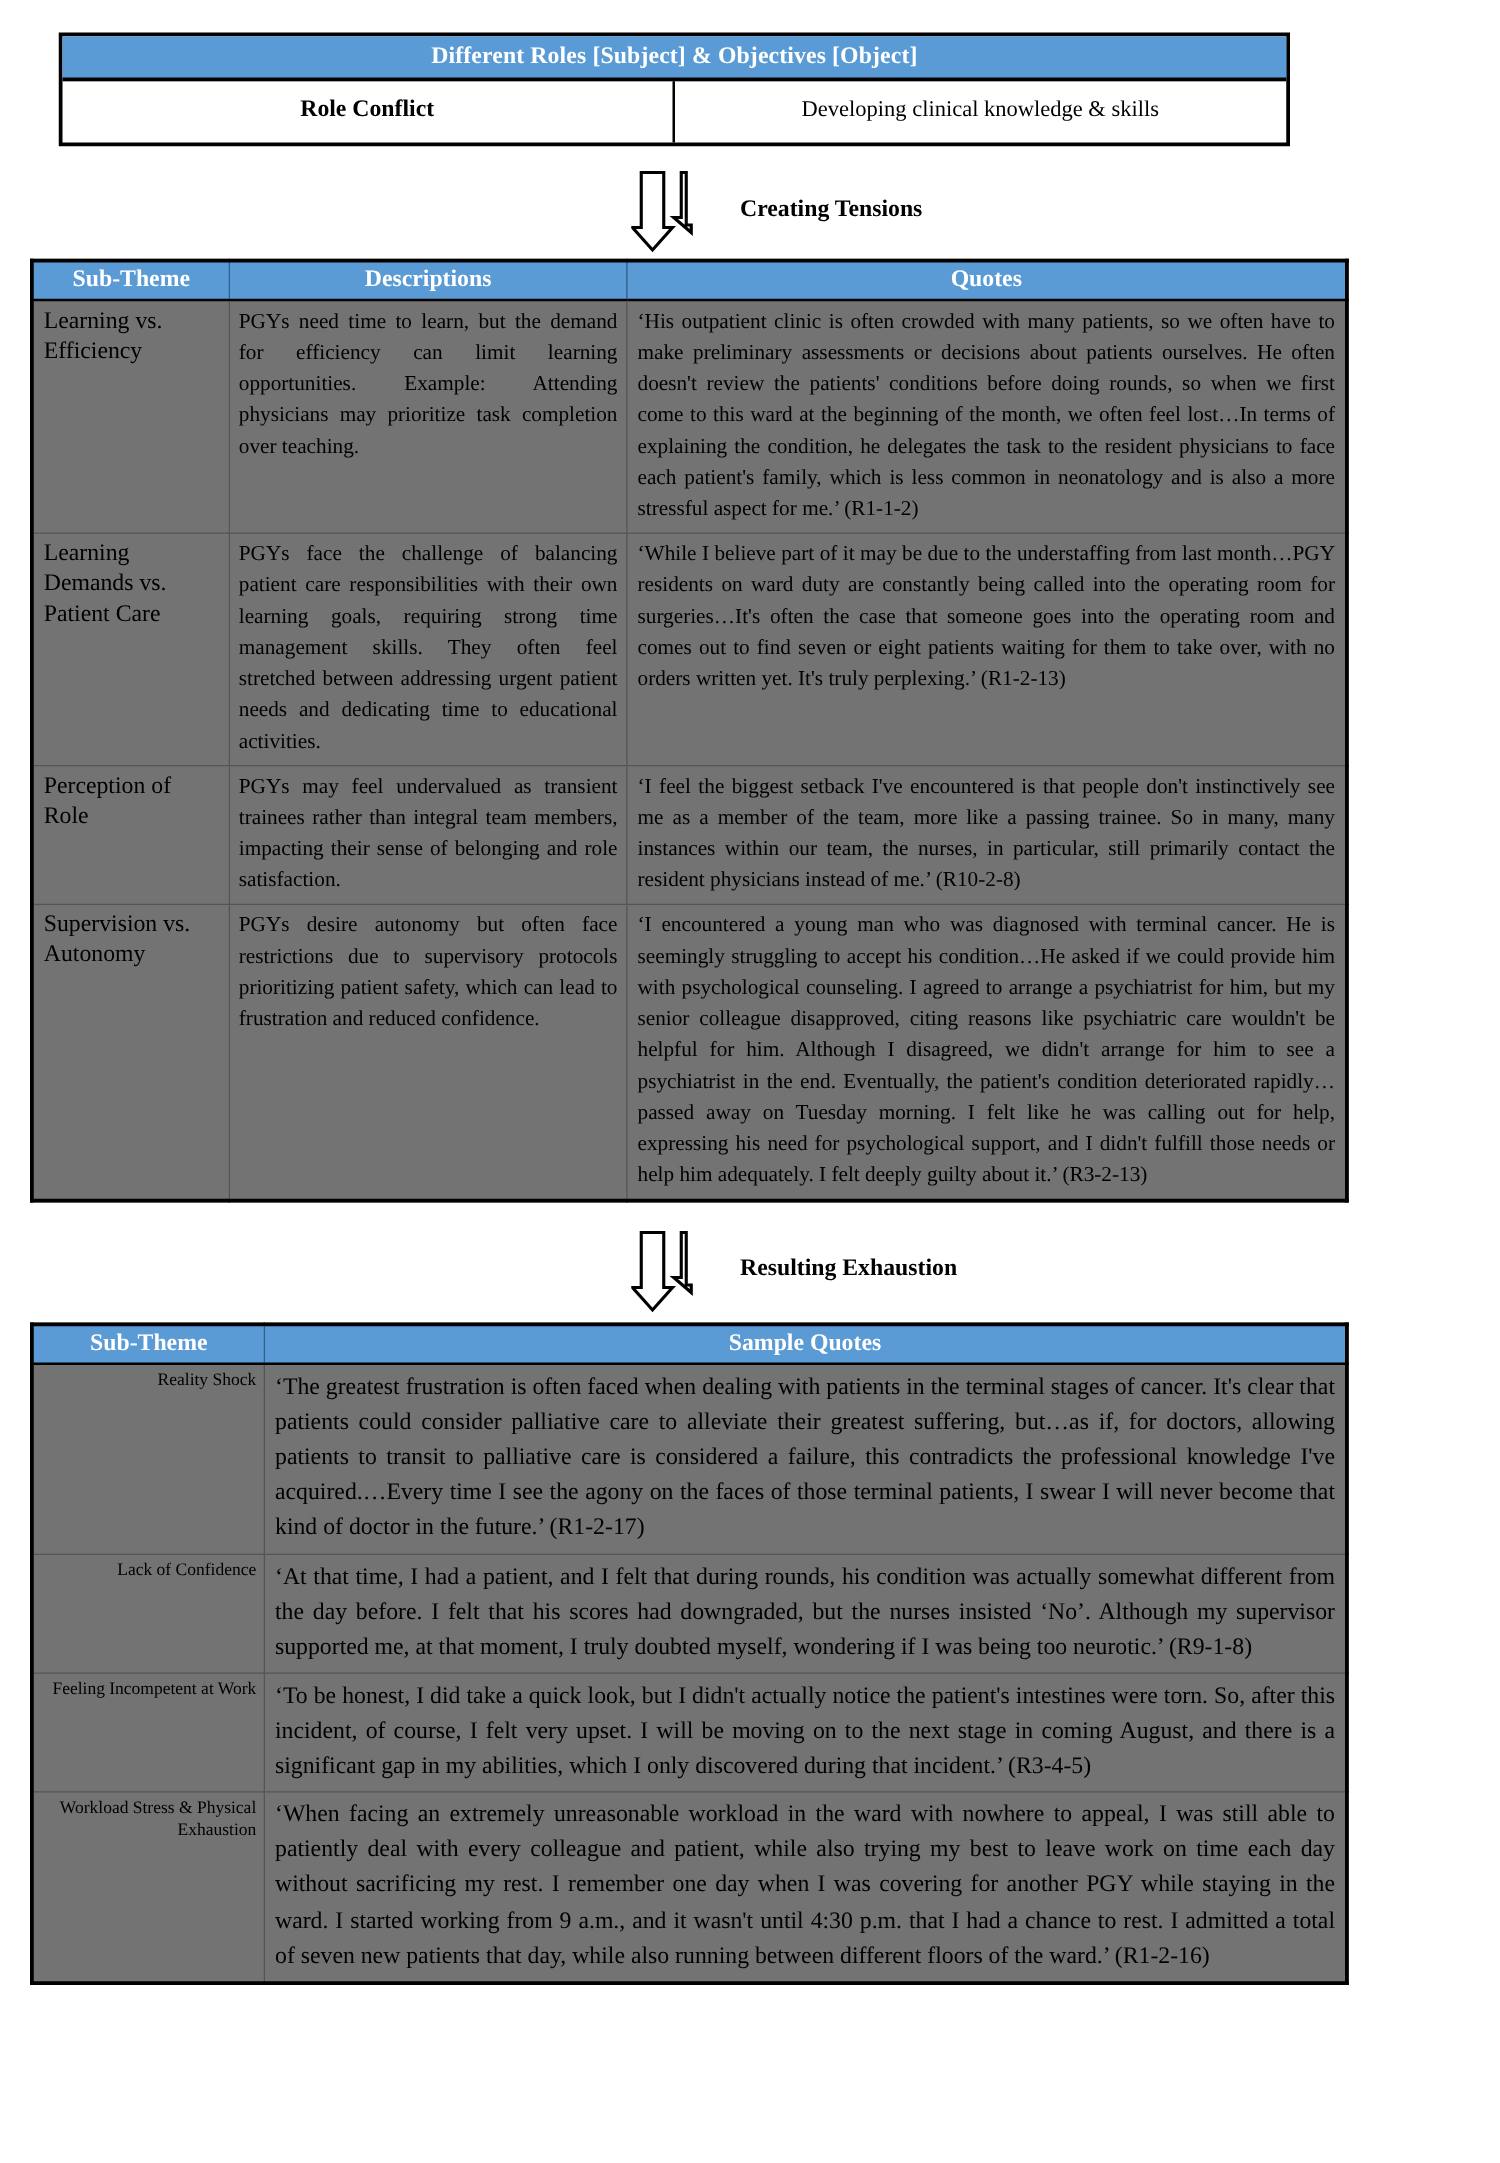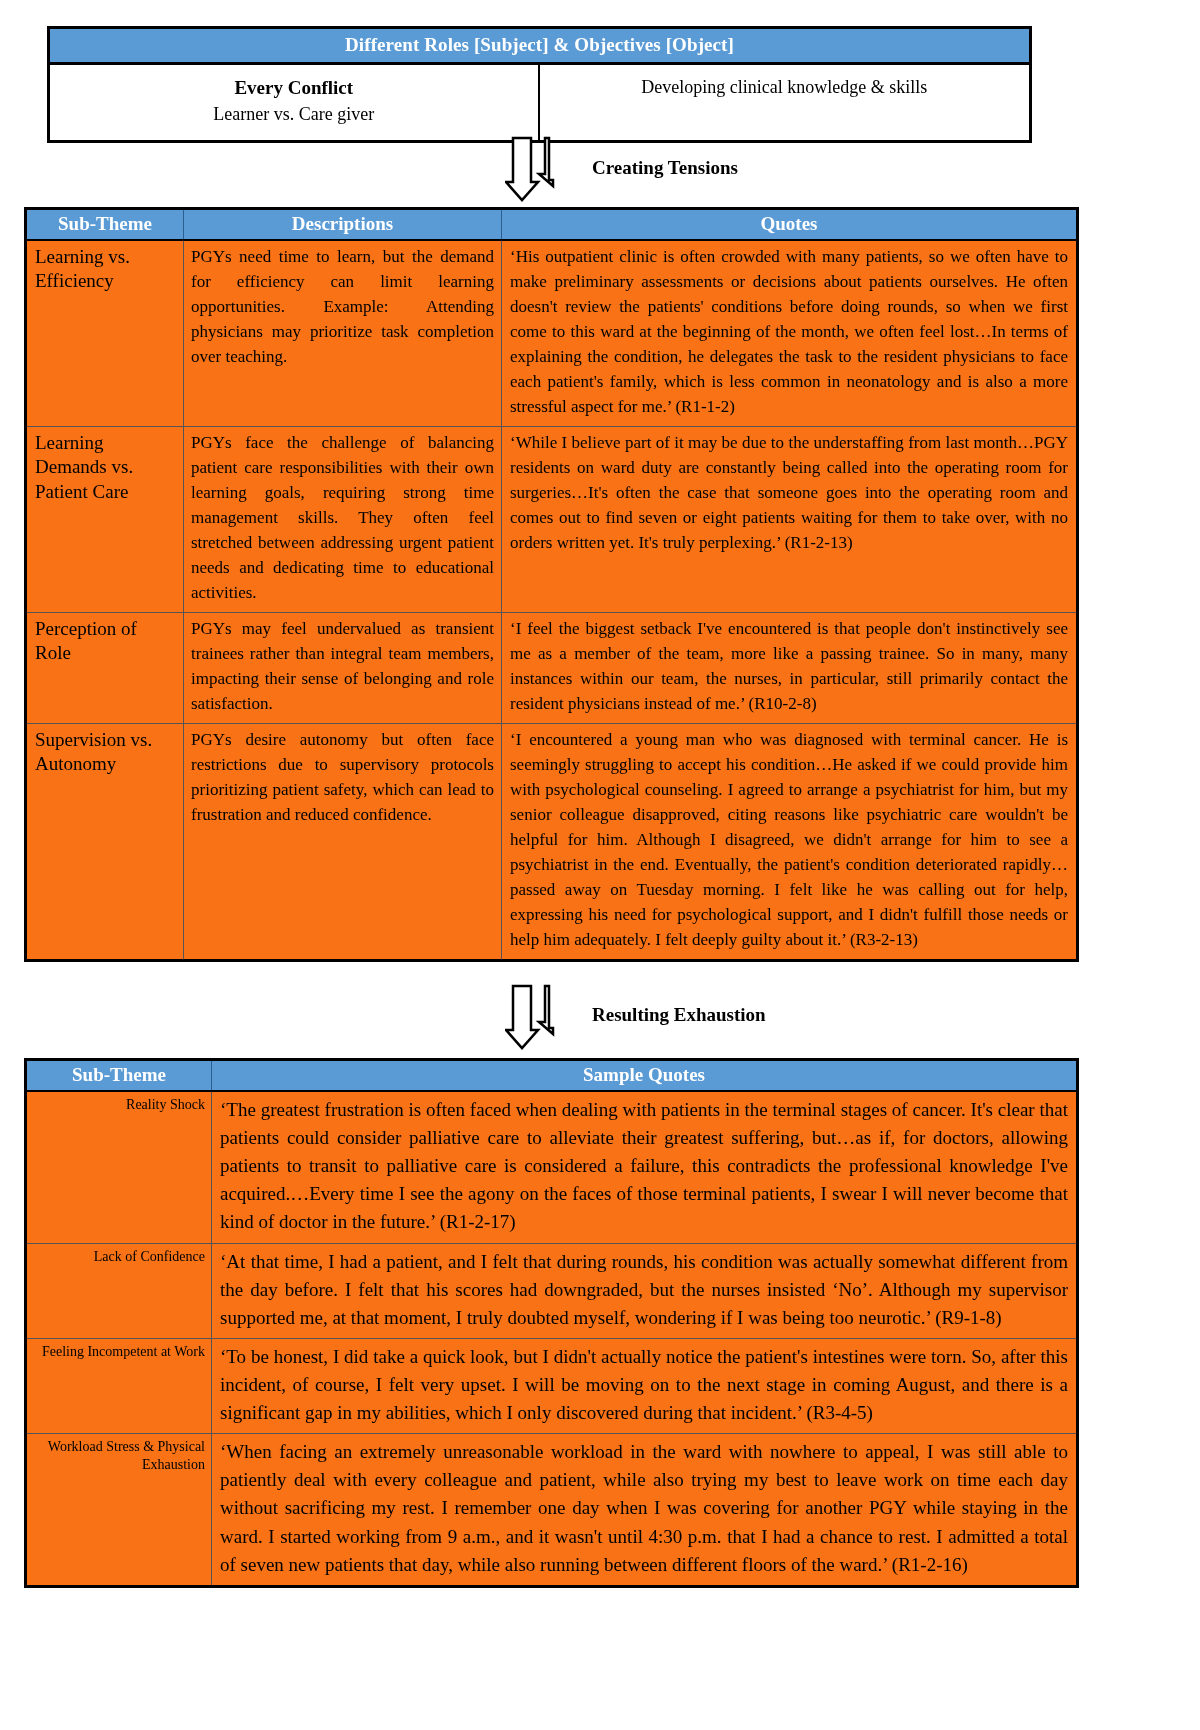--- a/index.html
+++ b/index.html
@@ -78,21 +78,21 @@
     font-size: 19px;
     white-space: nowrap;
     text-align: right;
   }
 
   
   .tbl {
     position: absolute;
     border: 3px solid #000;
     box-sizing: border-box;
-    background: #f97316;
+    background: #737373;
     border-collapse: collapse;
     table-layout: fixed;
   }
   table.tbl td, table.tbl th {
     border: 1px solid #555;
     vertical-align: top;
     box-sizing: border-box;
   }
   table.tbl thead th {
     background: #5b9bd5;
@@ -135,22 +135,21 @@
 </style>
 </head>
 <body>
 
 <div class="page">
 
   <div class="top-box">
     <div class="top-banner">Different Roles [Subject] &amp; Objectives [Object]</div>
     <div class="top-cols">
       <div class="top-col left">
-        <div class="t-title">Every Conflict</div>
-        <div class="t-sub">Learner vs. Care giver</div>
+        <div class="t-title">Role Conflict</div>
       </div>
       <div class="top-col right">
         <div class="t-sub">Developing clinical knowledge &amp; skills</div>
       </div>
     </div>
   </div>
 
   <div class="arrow-wrap" style="left:505px; top:136px; width:80px; height:72px;">
     <svg width="80" height="72" viewBox="0 0 80 72">
 

